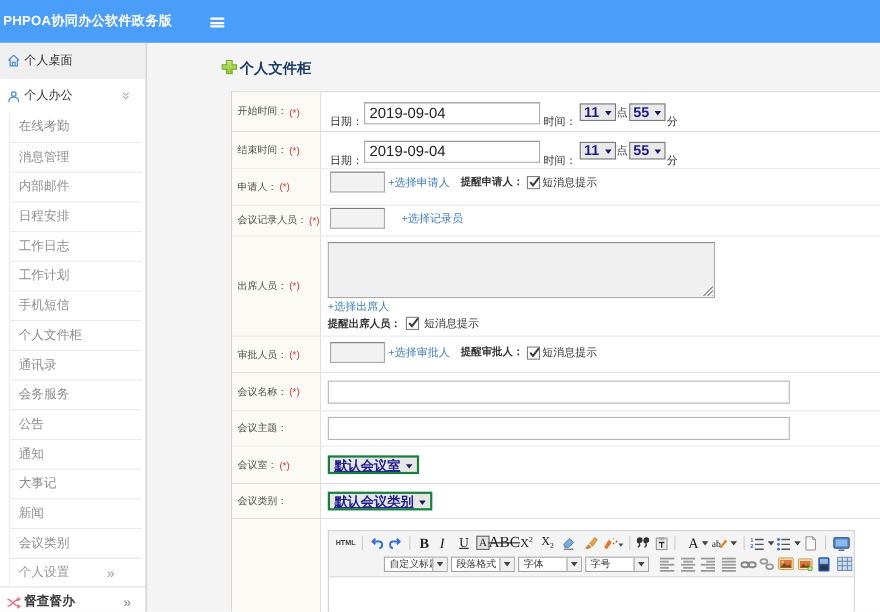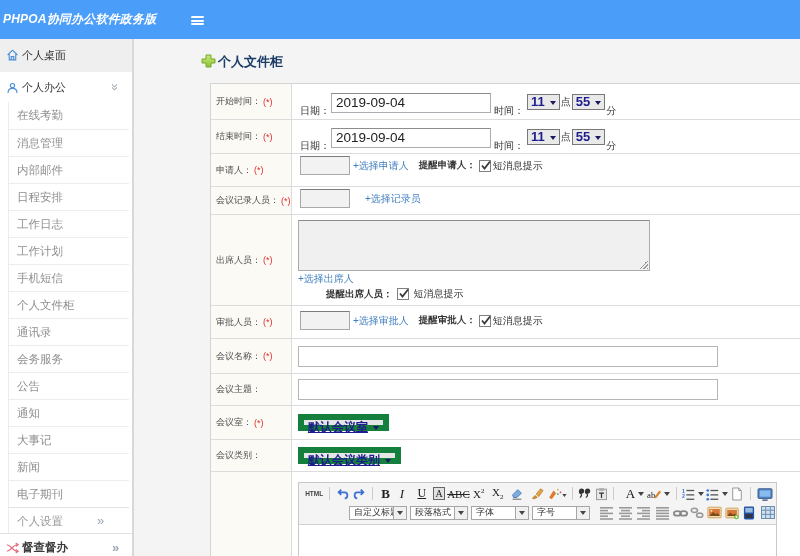--- a/index.html
+++ b/index.html
@@ -2,21 +2,21 @@
 <html><head>
 <meta charset="utf-8">
 <style>
 * { margin:0; padding:0; box-sizing:border-box; }
 html,body { width:800px; height:556px; overflow:hidden; font-family:"Liberation Sans",sans-serif; }
 body { position:relative; background:#f4f4f4; }
 .abs { position:absolute; }
 
 
 #hdr { left:0; top:0; width:800px; height:39px; background:#4a9df8; }
-#brand { left:3px; top:0; height:26px; line-height:39px; color:#fff; font-size:12px; font-weight:bold; letter-spacing:0.2px;font-style:italic; }
+#brand { left:3px; top:0; height:26px; line-height:39px; color:#fff; font-size:12px; font-weight:bold; letter-spacing:0.2px; }
 .hbar { left:191px; width:13px; height:2.2px; background:#fff; border-radius:1px; }
 
 
 #side { left:0; top:39px; width:134px; height:517px; background:#fff; border-right:2px solid #d8d8d8; }
 #mdesk { left:0; top:0; width:132px; height:33px; background:#efefef; line-height:33px; font-size:11px; color:#333; }
 #moffice { left:0; top:33px; width:132px; height:30px; line-height:30px; font-size:11px; color:#333; }
 .micon { position:absolute; left:6px; top:9px; width:13px; height:14px; }
 .mtxt { position:absolute; left:22px; }
 .submenu { position:absolute; left:8px; top:63px; width:121px; border-left:1px solid #ececec; }
 .sitem { height:27px; line-height:27px; font-size:11.5px; color:#8f8f8f; padding-left:8px; border-top:1px solid #ececec; }
@@ -35,25 +35,25 @@
 .lbl { width:81px; flex:0 0 81px; background:#fbfaf5; border-right:1px solid #dcdcdc; font-size:9px; color:#4d4d4d; padding-left:5px; display:flex; align-items:center; white-space:nowrap; overflow:hidden;}
 .lbl .star { color:#e02b2b; margin-left:2px; font-size:9px;}
 .val { flex:1; background:#fff; font-size:10px; color:#333; display:flex; align-items:center; padding-left:8px; position:relative; }
 
 .dtlabel { font-size:10px; color:#333;margin-top:19px; }
 .dateinput { width:160px; height:20px; border:1px solid #abadb3; border-top-color:#8c8c8c; background:#fff; font-size:13.5px; color:#222; font-family:"Liberation Sans",sans-serif; padding:0 4px; margin-left:1px; margin-top:2px; }
 .sel { display:inline-block; height:16px; line-height:14px; background:#e9e9e9; border:1px solid #787878; color:#1c1c8c; font-size:13px; font-weight:bold; padding:0 3px; white-space:nowrap;}
 .sel .arr { display:inline-block; width:0; height:0; border-left:3.5px solid transparent; border-right:3.5px solid transparent; border-top:4.5px solid #1a1a5e; margin-left:5px; vertical-align:1px;}
 .smallinput { display:inline-block; width:50px; height:19px; background:#f2f2f2; border:1px solid #a9a9a9; border-top-color:#7c7c7c; }
 .link { color:#3f7ebe; font-size:10px; white-space:nowrap;}
-.boldlab { font-weight:bold; color:#333; font-size:9.5px; white-space:nowrap;margin-left:28px;}
+.boldlab { font-weight:bold; color:#333; font-size:9.5px; white-space:nowrap;}
 .cb { display:inline-block; width:12px; height:12px; border:1px solid #808080; background:#fff; position:relative; vertical-align:-3px;}
 .cb svg { position:absolute; left:-1px; top:-2px; }
 .wideinput { width:420px; height:21px; border:1px solid #b5b5b5; background:#fff; }
-.selbig { display:inline-block; height:17px; line-height:15px; background:#e6e6e6; border:6px solid #15803d; color:#1c1c8c; font-size:12px; font-weight:bold; text-decoration:underline; padding:0 4px; white-space:nowrap;}
+.selbig { display:inline-block; height:17px; line-height:15px; background:#e6e6e6; border:2px solid #15803d; color:#1c1c8c; font-size:12px; font-weight:bold; text-decoration:underline; padding:0 4px; white-space:nowrap;}
 .selbig .arr { display:inline-block; width:0; height:0; border-left:3.5px solid transparent; border-right:3.5px solid transparent; border-top:4.5px solid #1a1a5e; margin-left:5px; vertical-align:1px;}
 
 
 #ta { position:absolute; left:6px; top:5px; width:352px; height:51px; background:#f0f0f0; border:1px solid #ababab; border-top-color:#8c8c8c; }
 #ta .grip { position:absolute; right:1px; bottom:1px; width:9px; height:9px; background:
   linear-gradient(135deg, transparent 50%, #999 50%, #999 57%, transparent 57%, transparent 71%, #999 71%, #999 78%, transparent 78%, transparent 92%, #999 92%);
 }
 
 
 #edwrap { position:absolute; left:6px; top:10px; width:479px; border:1px solid #c8c8c8; background:#fff; }
@@ -98,21 +98,21 @@
     <div class="sitem">工作日志</div>
     <div class="sitem">工作计划</div>
     <div class="sitem">手机短信</div>
     <div class="sitem">个人文件柜</div>
     <div class="sitem">通讯录</div>
     <div class="sitem">会务服务</div>
     <div class="sitem">公告</div>
     <div class="sitem">通知</div>
     <div class="sitem">大事记</div>
     <div class="sitem">新闻</div>
-    <div class="sitem">电子期刊</div>
+    <div class="sitem">会议类别</div>
   </div>
   <div id="mset">个人设置 <span class="chev" style="left:88px; top:0">»</span></div>
   <div id="msup">
     <svg class="micon" style="top:7px" viewBox="0 0 16 16">
         <path d="M1 4 C6 4 8 12 14 12 M1 12 C6 12 8 4 14 4 M12 2 L15 4 L12 6 M12 10 L15 12 L12 14" fill="none" stroke="#e57585" stroke-width="1.5"></path>
       </svg>
     <span class="mtxt">督查督办</span>
     <span class="chev" style="left:112px; top:0">»</span>
   </div>
 </div>
@@ -265,21 +265,21 @@
               <div class="ti" style="width: 14px;">
                 <span style="font-family:'Liberation Serif',serif;font-size:13px;font-style:italic;color:#222">I</span>
               </div>
               <div class="ti" style="width: 16px; margin-left: 5px;">
                 <span style="font-family:'Liberation Serif',serif;font-size:12px;text-decoration:underline;color:#222">U</span>
               </div>
               <div class="ti" style="width: 17px;">
                 <span style="font-family:'Liberation Serif',serif;font-size:10px;border:1px solid #666;padding:0 1px;color:#222;background:#e2e2e2">A</span>
               </div>
               <div class="ti" style="width: 19px;">
-                <span style="font-family:'Liberation Serif',serif;font-size:11px;text-decoration:line-through;color:#222">ABC</span>
+                <span style="font-family:'Liberation Serif',serif;font-size:14px;text-decoration:line-through;color:#222">ABC</span>
               </div>
               <div class="ti" style="width: 19px;">
                 <span style="font-family:'Liberation Serif',serif;font-size:11px;color:#222">X<sup style="font-size:7px">2</sup></span>
               </div>
               <div class="ti" style="width: 18px;">
                 <span style="font-family:'Liberation Serif',serif;font-size:11px;color:#222">X<sub style="font-size:7px">2</sub></span>
               </div>
               <div class="ti" style="width: 19px;">
                 <svg width="14" height="14" viewBox="0 0 16 16">
                   <path d="M9 3 L13 7 L8 12 L4 12 L3 9 Z" fill="#7aace0" stroke="#4477aa" stroke-width="1"></path>

